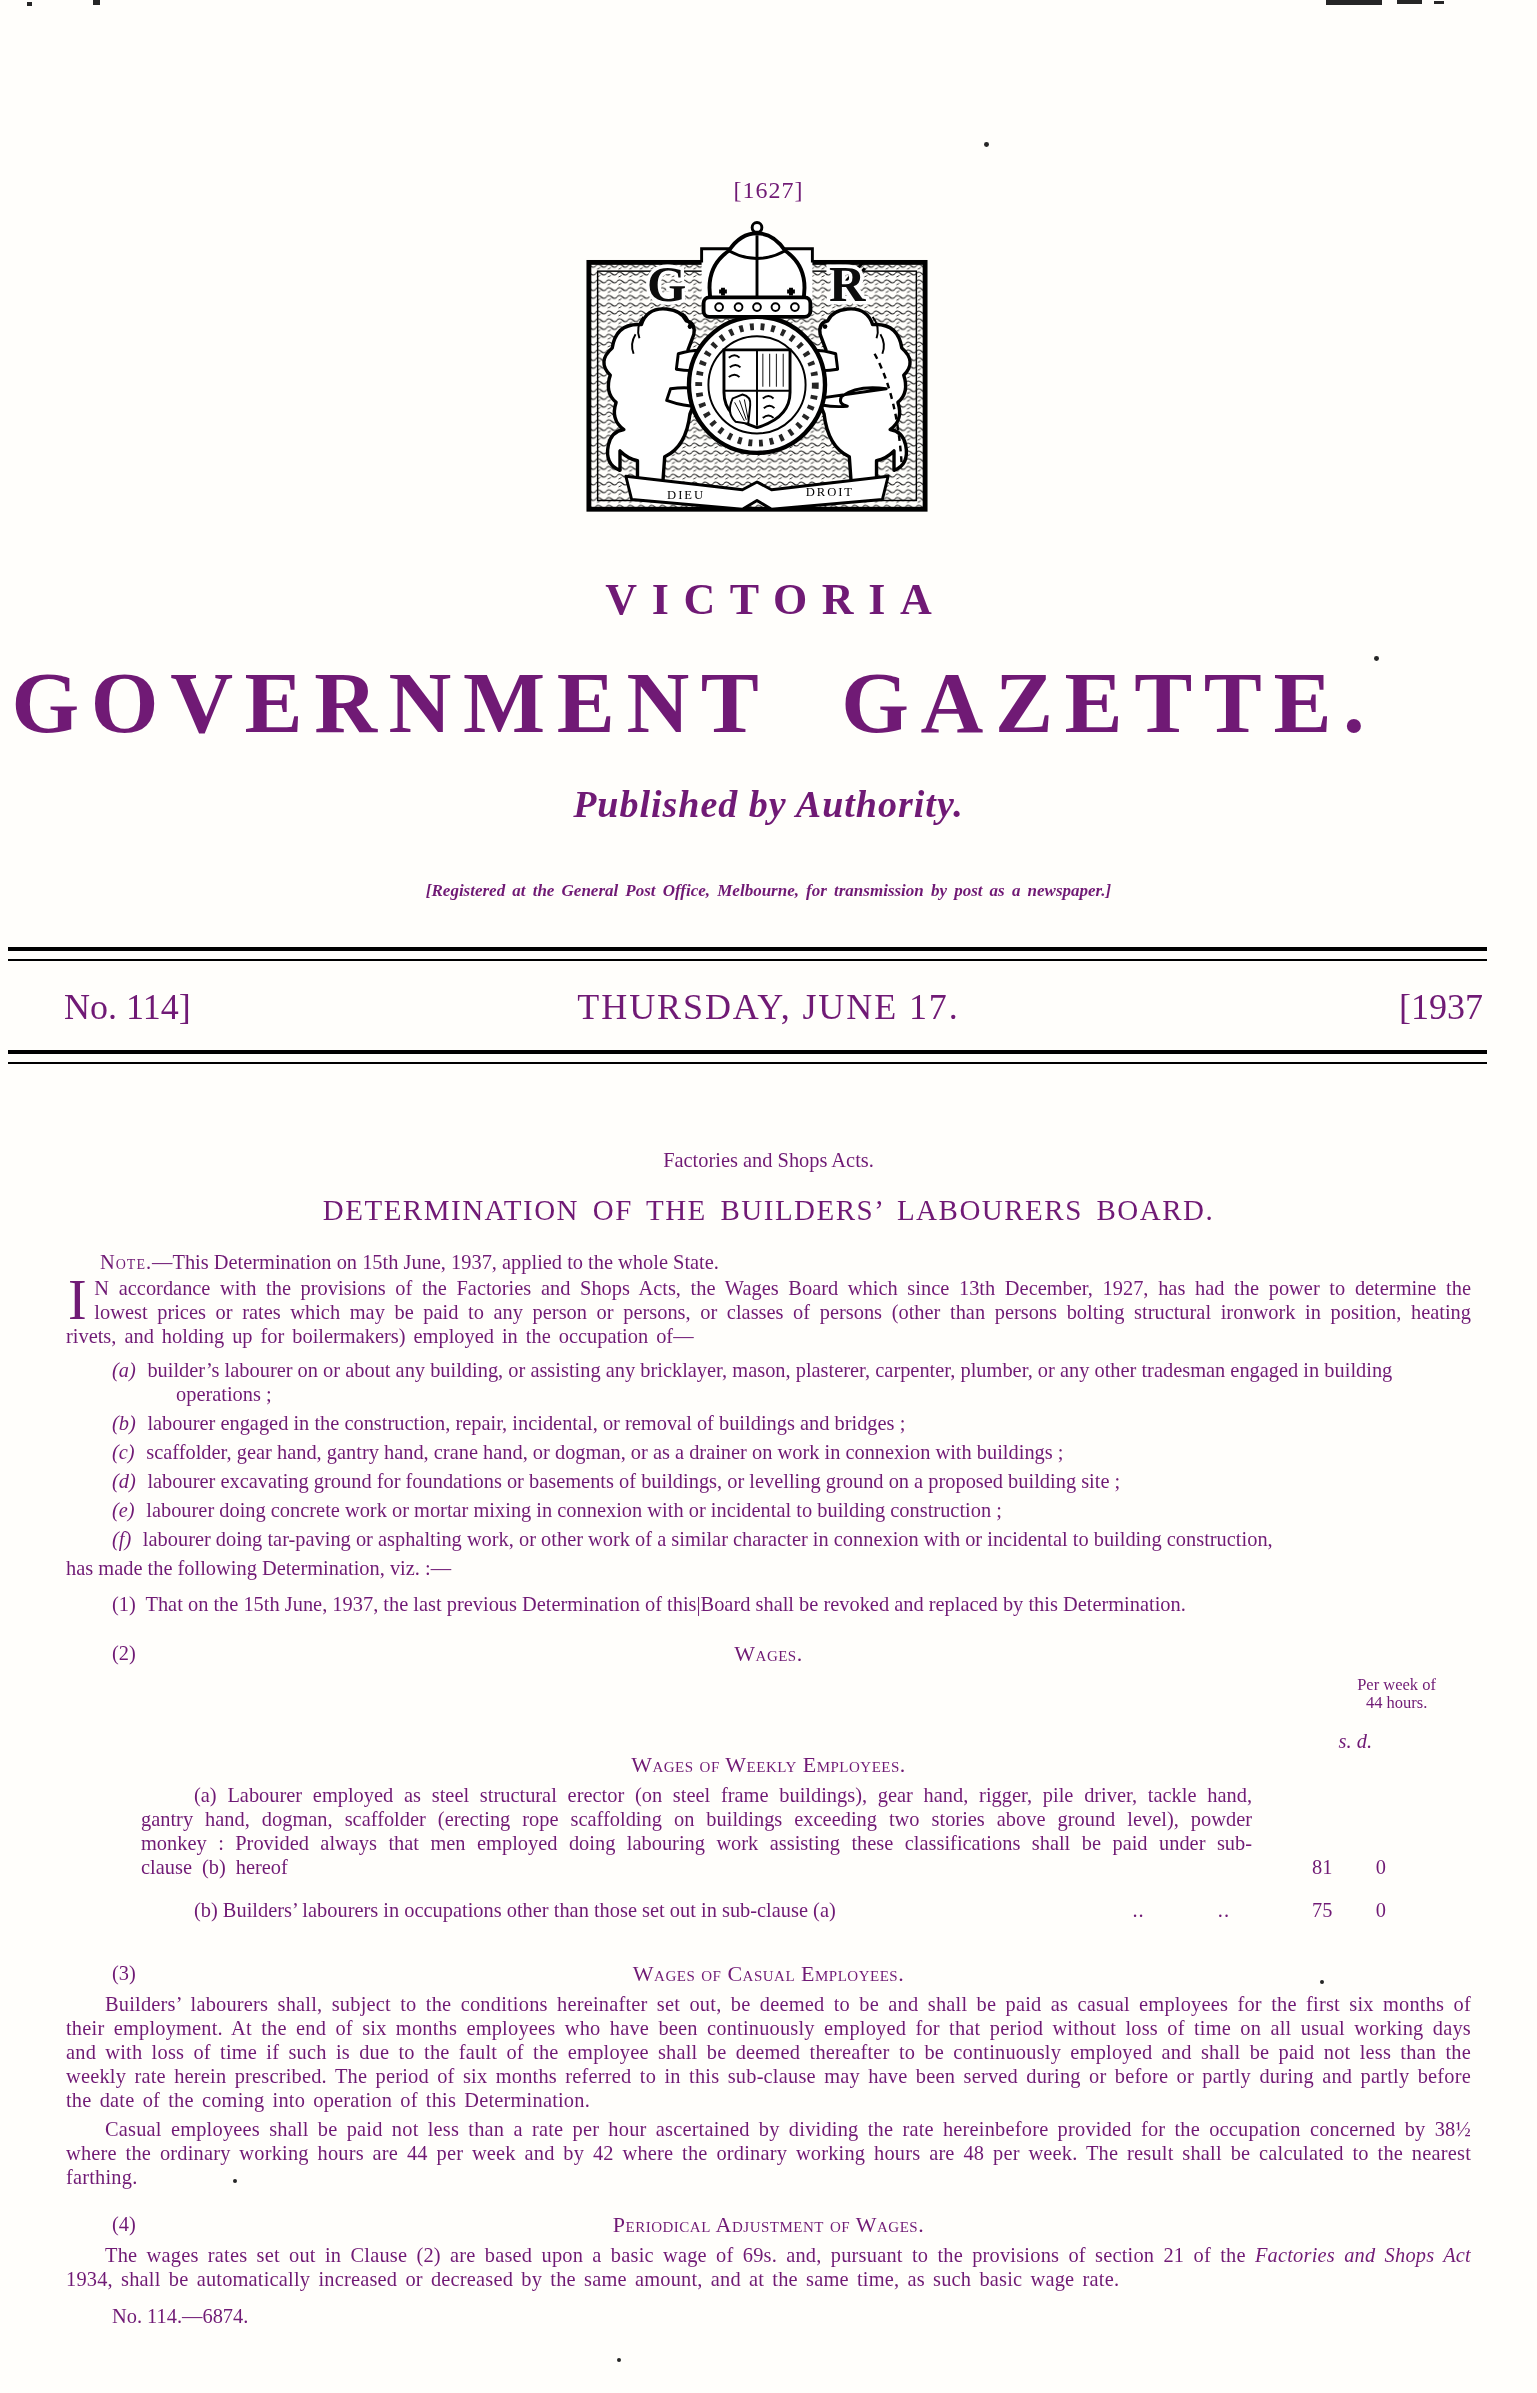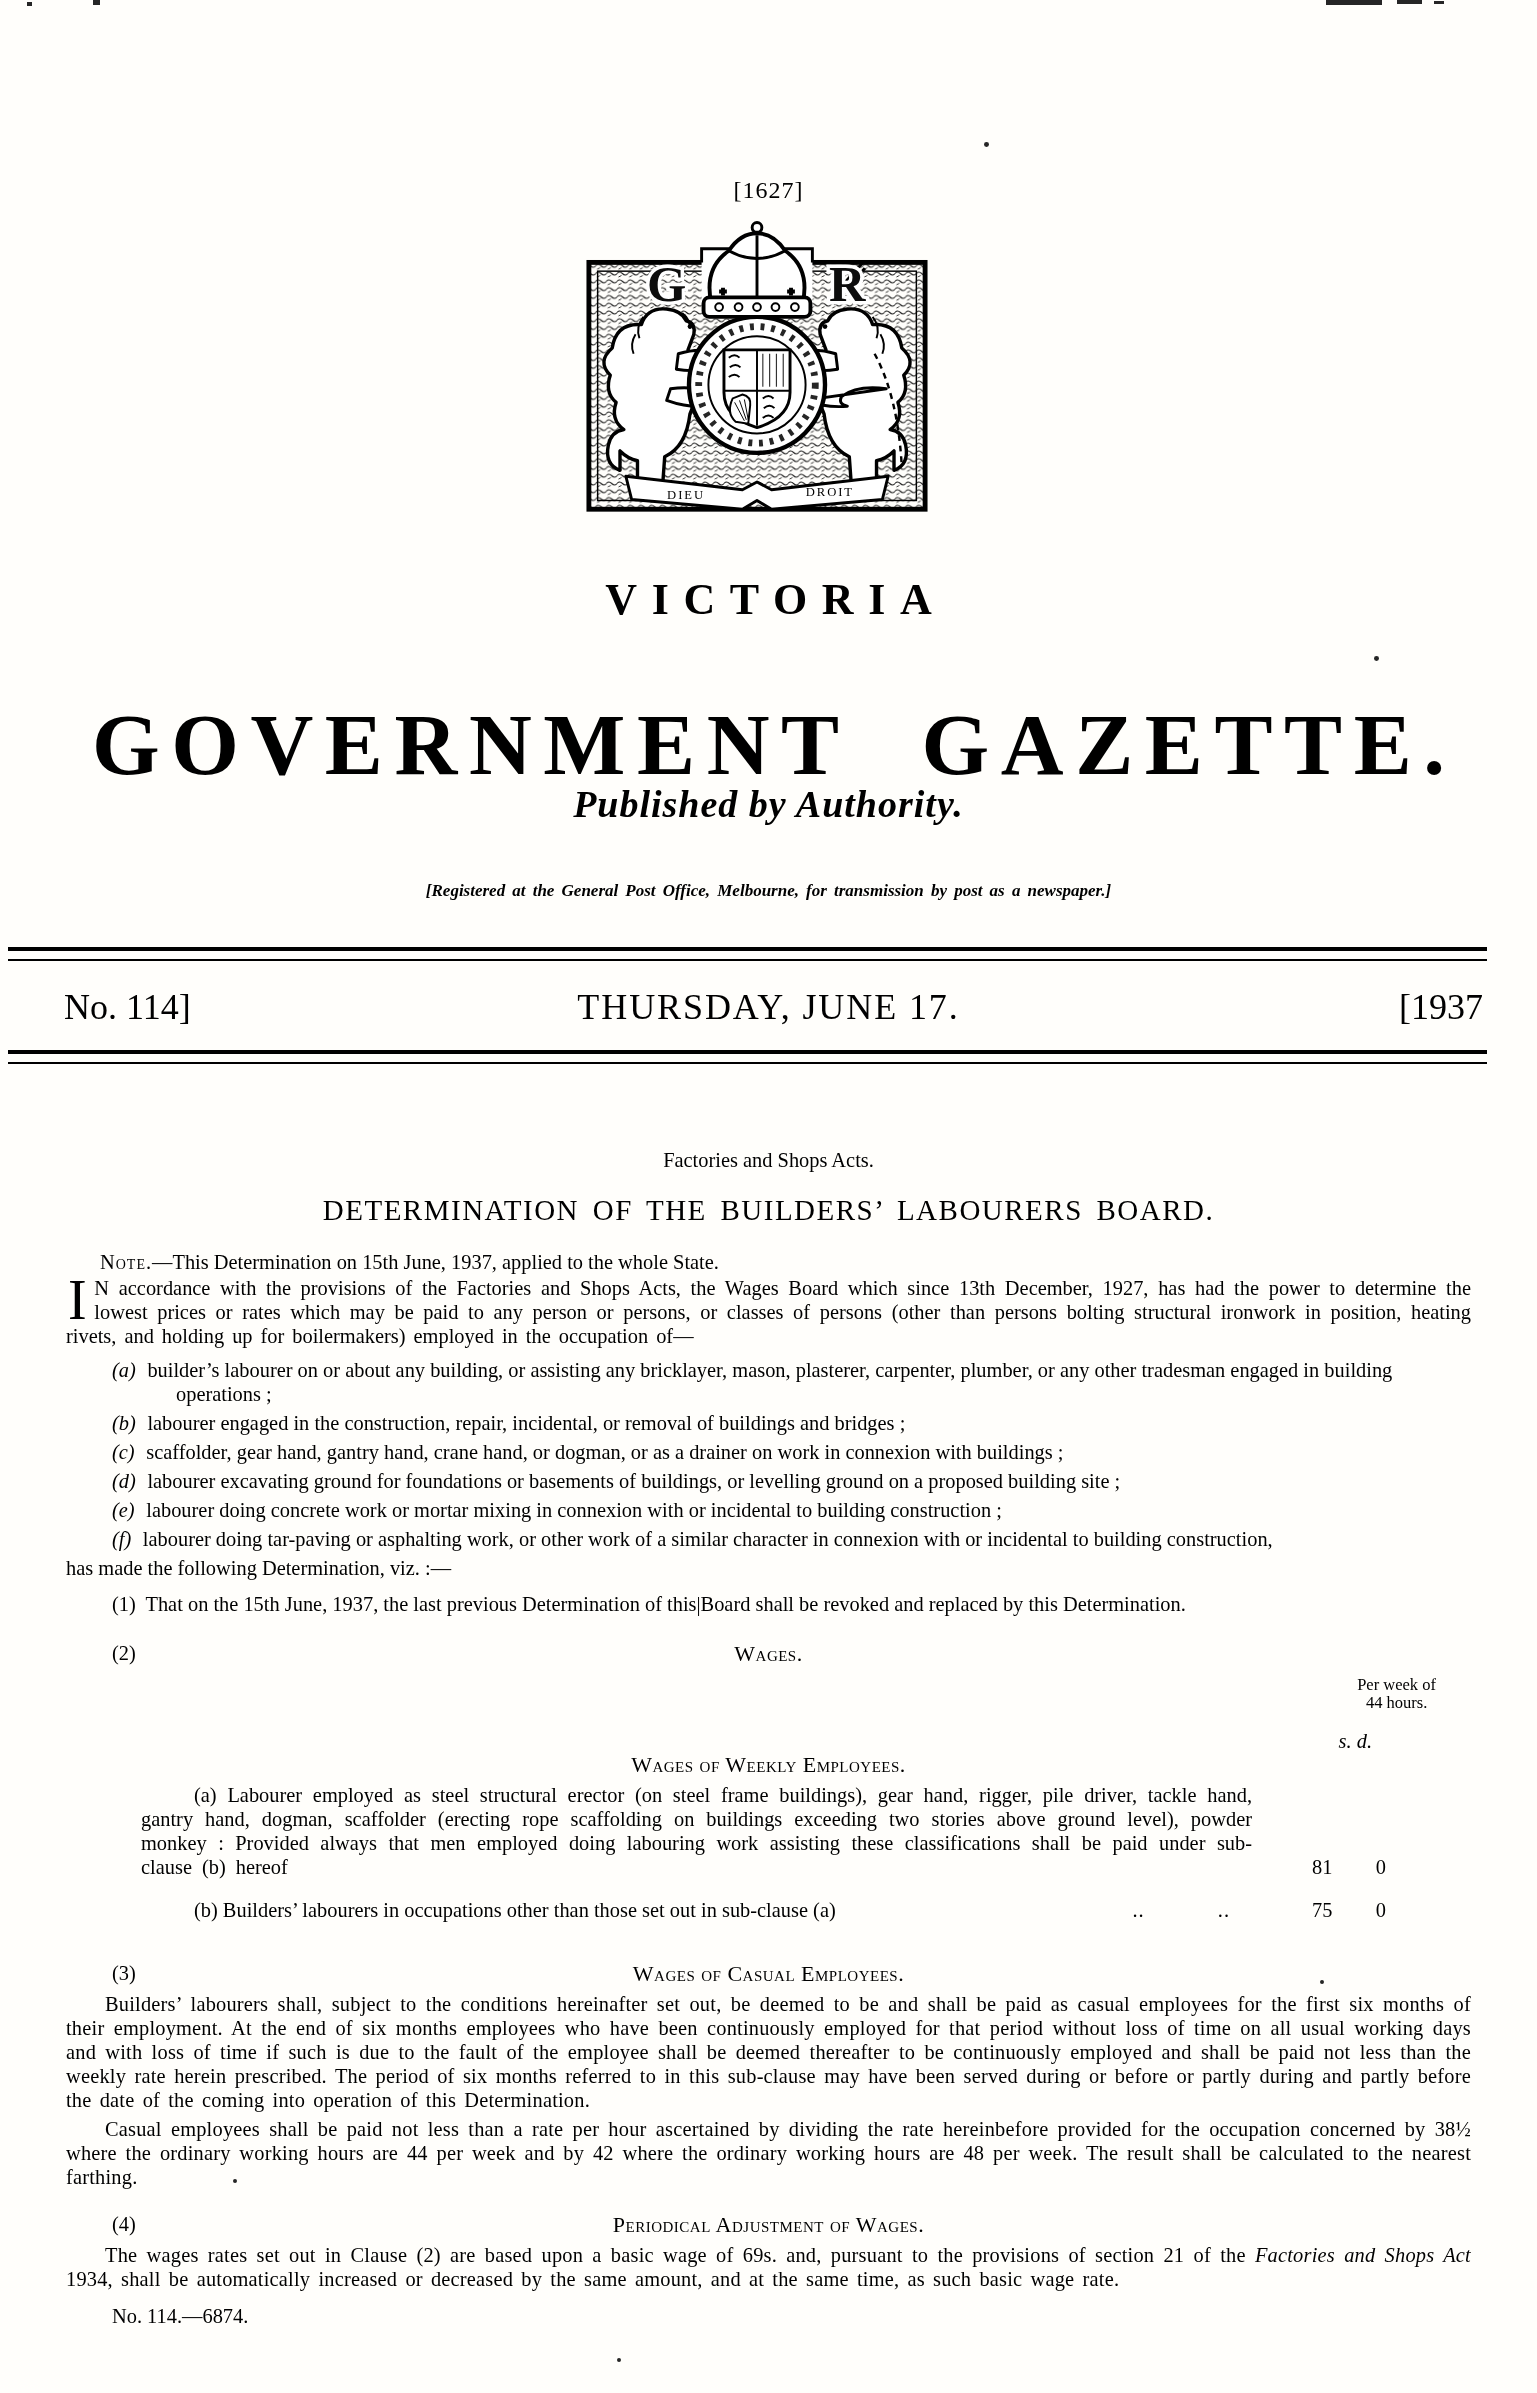--- a/index.html
+++ b/index.html
@@ -1,41 +1,41 @@
 <!DOCTYPE html>
 <html><head>
 <meta charset="utf-8">
 <style>
   * { margin:0; padding:0; box-sizing:border-box; }
   html,body { background:#6f6f6f; }
   body { display:flex; justify-content:center; }
   .page {
     position:relative; width:1537px; height:2394px;
-    background:#fffefb; color:#000000;
+    background:#fffefb; color:#701a75;
     font-family:"Liberation Serif","DejaVu Serif",serif;
     overflow:hidden;
   }
   
   .artifact { position:absolute; background:#000; opacity:.85; }
   .a-tl1{left:27px;top:1.9px;width:4.9px;height:3.9px}
   .a-tl2{left:93px;top:0;width:6.8px;height:4.9px}
   .a-tr1{right:155px;top:0;width:56px;height:4.9px}
   .a-tr2{right:115px;top:0;width:25px;height:3.9px}
   .a-tr3{right:93px;top:1px;width:9.7px;height:2.9px}
   .a-dot1{left:984px;top:142px;width:4.9px;height:4.9px;border-radius:50%}
   .a-dot2{left:1374px;top:656px;width:4.9px;height:4.9px;border-radius:50%}
   .a-dot3{left:1320px;top:1980px;width:3.9px;height:3.9px;border-radius:50%}
   .a-dot4{left:233px;top:2179px;width:3.9px;height:3.9px;border-radius:50%}
   .a-dot5{left:617px;top:2358px;width:3.9px;height:3.9px;border-radius:50%}
   
   .stamp { position:absolute; top:177px; left:0; right:0; text-align:center; font-size:24px; letter-spacing:1px; }
   .arms { position:absolute; left:585px; top:208px; width:344px; height:309px; }
   .victoria { position:absolute; top:574px; left:0; right:0; text-align:center;
               font-size:44px; font-weight:700; letter-spacing:14.6px; text-indent:14.6px; }
-  .gazette { position:absolute; top:694px; left:0; right:0; text-align:center;
+  .gazette { position:absolute; top:652px; left:0; right:0; 
              font-size:87px; font-weight:700; letter-spacing:11.6px; word-spacing:39px; text-indent:11.6px; }
   .authority { position:absolute; top:782px; left:0; right:0; text-align:center;
                font-size:38px; font-weight:700; font-style:italic; letter-spacing:1px; }
   .registration { position:absolute; top:881px; left:0; right:0; text-align:center;
                   font-size:17px; font-style:italic; font-weight:600; word-spacing:2.9px; }
   .rule { position:absolute; left:7.8px; right:50px; height:13.6px;
           border-top:4.9px solid #000; border-bottom:2.9px solid #000; }
   .rule-top { top:947px; }
   .rule-bottom { top:1050px; }
   .dateline { position:absolute; top:986px; left:0; right:0; height:47px;

